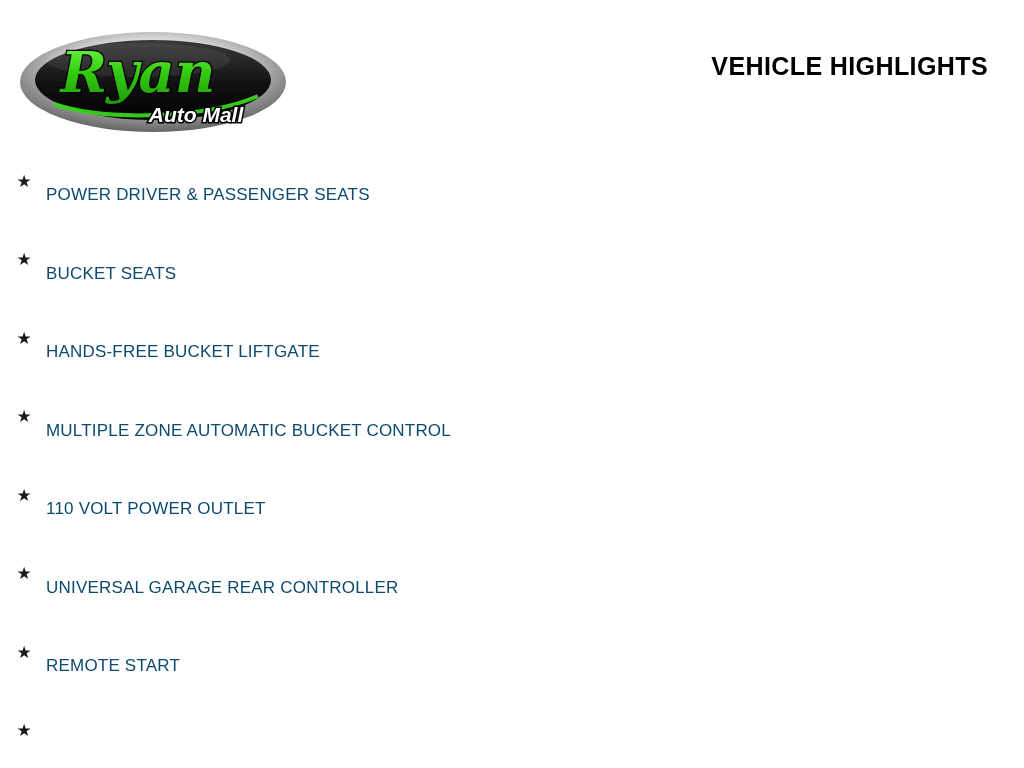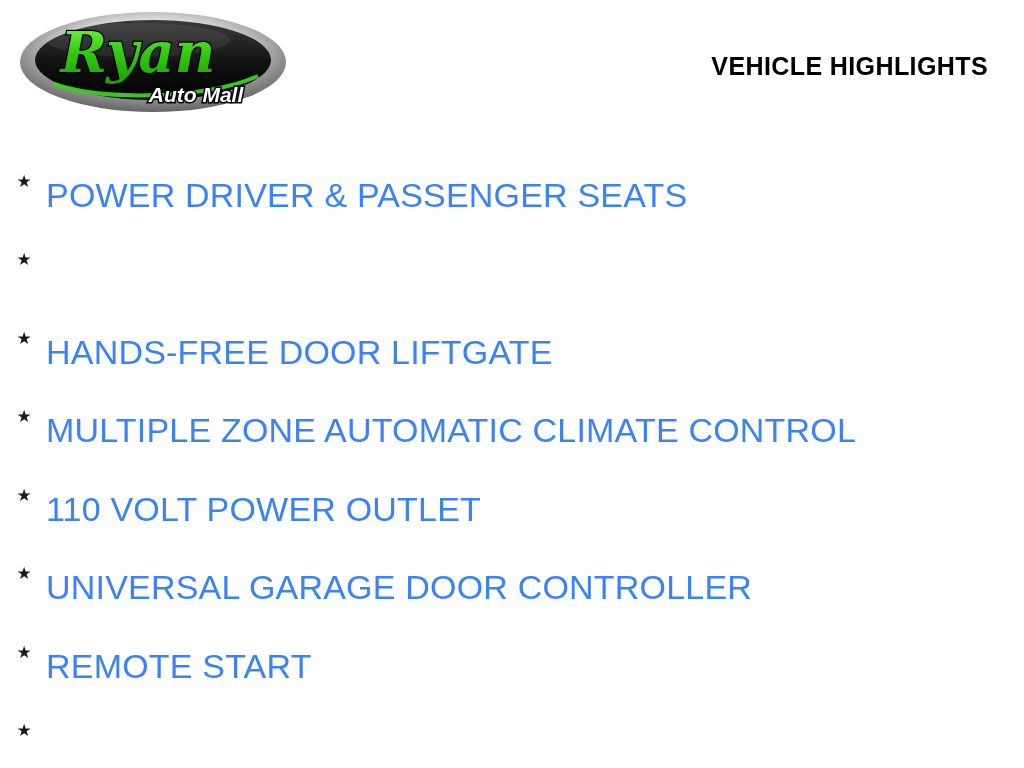--- a/index.html
+++ b/index.html
@@ -20,21 +20,21 @@
     background: #ffffff;
   }
   
   .header {
     position: relative;
     height: 128px;
   }
   .logo {
     position: absolute;
     left: 18px;
-    top: 6px;
+    top: 26px;
     width: 270px;
     height: 112px;
   }
   .logo svg {
     display: block;
   }
   .highlights-title {
     position: absolute;
     right: 36px;
     top: 52px;
@@ -64,22 +64,22 @@
   .bullet-star {
     flex: 0 0 auto;
     width: 20px;
     font-size: 17px;
     line-height: 1;
     color: #1a1a1a;
     text-align: center;
   }
   .feature-text {
     margin-left: 12px;
-    font-size: 34px;
-    color: #3b82f6;
+    font-size: 17px;
+    color: #0c4a6e;
     letter-spacing: 0.2px;
     white-space: nowrap;
     margin-top: 28px;
   }
 </style>
 </head>
 <body>
 
 <div class="page">
 
@@ -123,36 +123,37 @@
     <div class="highlights-title">VEHICLE HIGHLIGHTS</div>
   </div>
 
   <ul class="features">
     <li class="feature-item">
       <span class="bullet-star">★</span>
       <span class="feature-text">POWER DRIVER &amp; PASSENGER SEATS</span>
     </li>
     <li class="feature-item">
       <span class="bullet-star">★</span>
+      <span class="feature-text">BUCKET SEATS</span>
     </li>
     <li class="feature-item">
       <span class="bullet-star">★</span>
-      <span class="feature-text">HANDS-FREE DOOR LIFTGATE</span>
+      <span class="feature-text">HANDS-FREE BUCKET LIFTGATE</span>
     </li>
     <li class="feature-item">
       <span class="bullet-star">★</span>
-      <span class="feature-text">MULTIPLE ZONE AUTOMATIC CLIMATE CONTROL</span>
+      <span class="feature-text">MULTIPLE ZONE AUTOMATIC BUCKET CONTROL</span>
     </li>
     <li class="feature-item">
       <span class="bullet-star">★</span>
       <span class="feature-text">110 VOLT POWER OUTLET</span>
     </li>
     <li class="feature-item">
       <span class="bullet-star">★</span>
-      <span class="feature-text">UNIVERSAL GARAGE DOOR CONTROLLER</span>
+      <span class="feature-text">UNIVERSAL GARAGE REAR CONTROLLER</span>
     </li>
     <li class="feature-item">
       <span class="bullet-star">★</span>
       <span class="feature-text">REMOTE START</span>
     </li>
     <li class="feature-item">
       <span class="bullet-star">★</span>
     </li>
   </ul>
 

